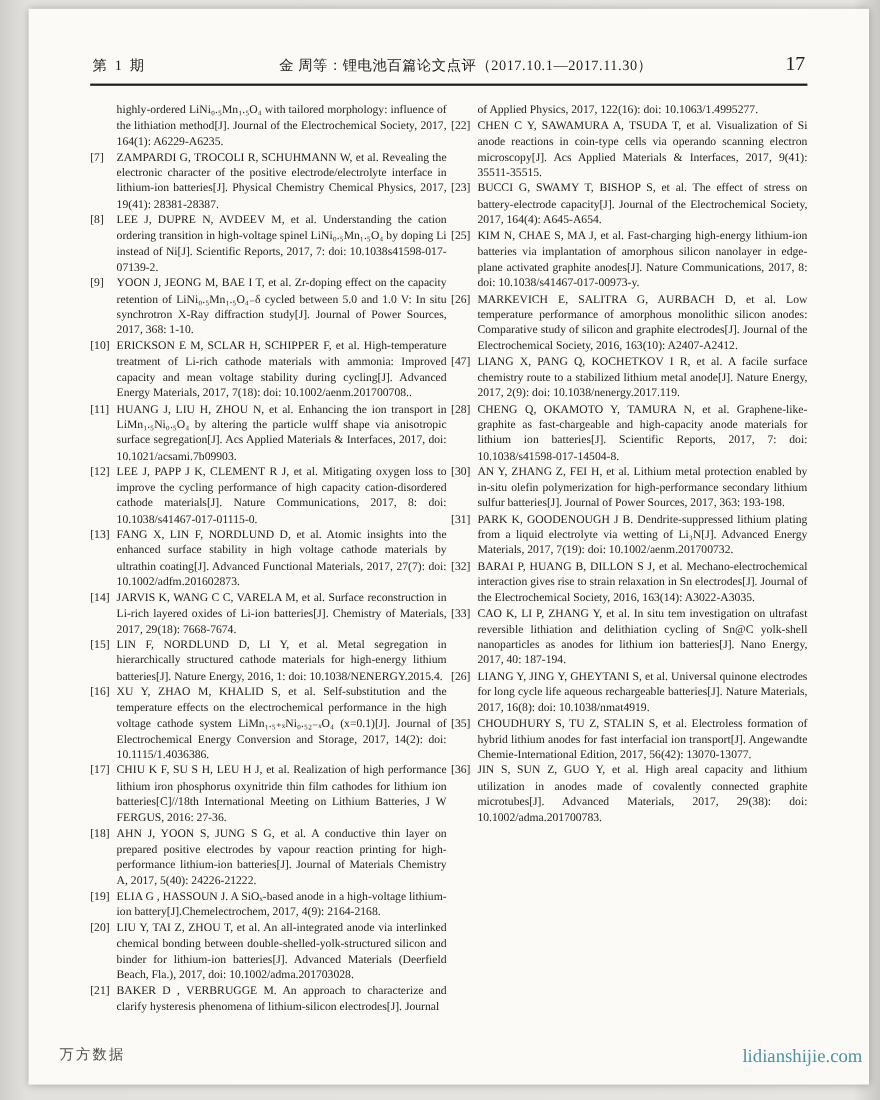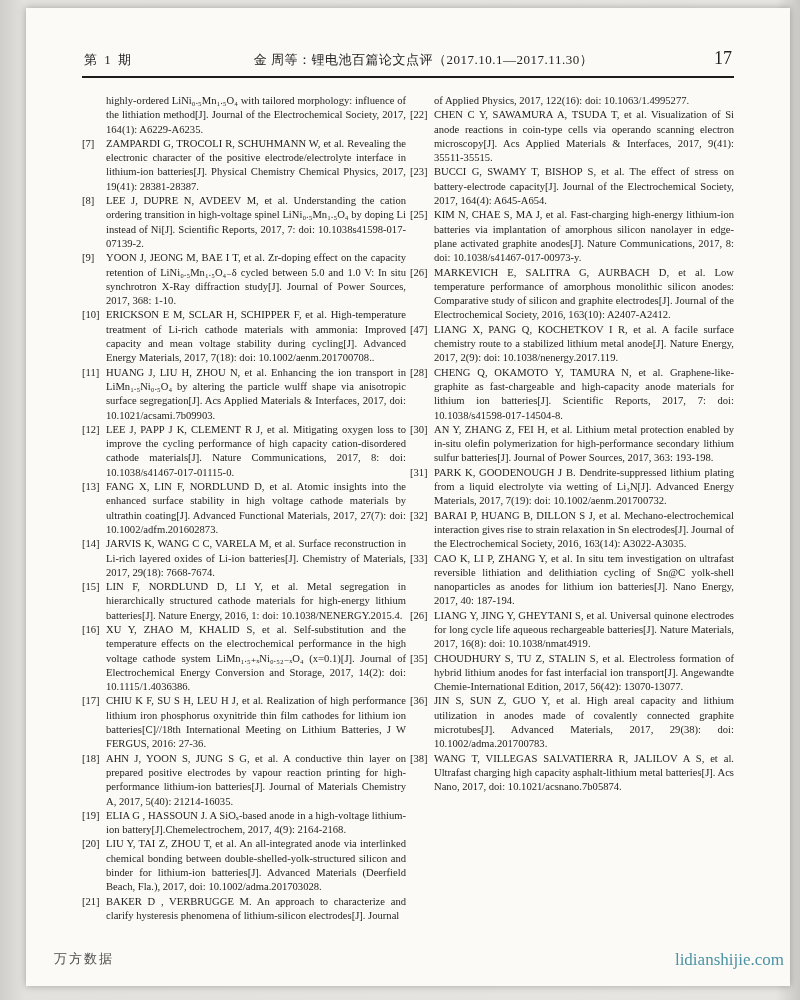--- a/index.html
+++ b/index.html
@@ -167,21 +167,21 @@
               <span class="txt">XU Y, ZHAO M, KHALID S, et al. Self-substitution and the temperature effects on the electrochemical performance in the high voltage cathode system LiMn₁.₅₊ₓNi₀.₅₂₋ₓO₄ (x=0.1)[J]. Journal of Electrochemical Energy Conversion and Storage, 2017, 14(2): doi: 10.1115/1.4036386.</span>
             </div>
 
             <div class="ref">
               <span class="num">[17]</span>
               <span class="txt">CHIU K F, SU S H, LEU H J, et al. Realization of high performance lithium iron phosphorus oxynitride thin film cathodes for lithium ion batteries[C]//18th International Meeting on Lithium Batteries, J W FERGUS, 2016: 27-36.</span>
             </div>
 
             <div class="ref">
               <span class="num">[18]</span>
-              <span class="txt">AHN J, YOON S, JUNG S G, et al. A conductive thin layer on prepared positive electrodes by vapour reaction printing for high-performance lithium-ion batteries[J]. Journal of Materials Chemistry A, 2017, 5(40): 21214-16035.</span>
+              <span class="txt">AHN J, YOON S, JUNG S G, et al. A conductive thin layer on prepared positive electrodes by vapour reaction printing for high-performance lithium-ion batteries[J]. Journal of Materials Chemistry A, 2017, 5(40): 24226-21222.</span>
             </div>
 
             <div class="ref">
               <span class="num">[19]</span>
               <span class="txt">ELIA G , HASSOUN J. A SiOₓ-based anode in a high-voltage lithium-ion battery[J].Chemelectrochem, 2017, 4(9): 2164-2168.</span>
             </div>
 
             <div class="ref">
               <span class="num">[20]</span>
               <span class="txt">LIU Y, TAI Z, ZHOU T, et al. An all-integrated anode via interlinked chemical bonding between double-shelled-yolk-structured silicon and binder for lithium-ion batteries[J]. Advanced Materials (Deerfield Beach, Fla.), 2017, doi: 10.1002/adma.201703028.</span>
@@ -260,24 +260,20 @@
               <span class="num">[35]</span>
               <span class="txt">CHOUDHURY S, TU Z, STALIN S, et al. Electroless formation of hybrid lithium anodes for fast interfacial ion transport[J]. Angewandte Chemie-International Edition, 2017, 56(42): 13070-13077.</span>
             </div>
 
             <div class="ref">
               <span class="num">[36]</span>
               <span class="txt">JIN S, SUN Z, GUO Y, et al. High areal capacity and lithium utilization in anodes made of covalently connected graphite microtubes[J]. Advanced Materials, 2017, 29(38): doi: 10.1002/adma.201700783.</span>
             </div>
 
 
-            <div class="ref">
-              <span class="num">[38]</span>
-              <span class="txt">WANG T, VILLEGAS SALVATIERRA R, JALILOV A S, et al. Ultrafast charging high capacity asphalt-lithium metal batteries[J]. Acs Nano, 2017, doi: 10.1021/acsnano.7b05874.</span>
-            </div>
           </div>
       </div>
 
     </div>
 
     <span class="page-footer-watermark">万方数据</span>
     <span class="site-link" style="color: rgb(75, 147, 163);">lidianshijie.com</span>
   </div>
 </div>
 

